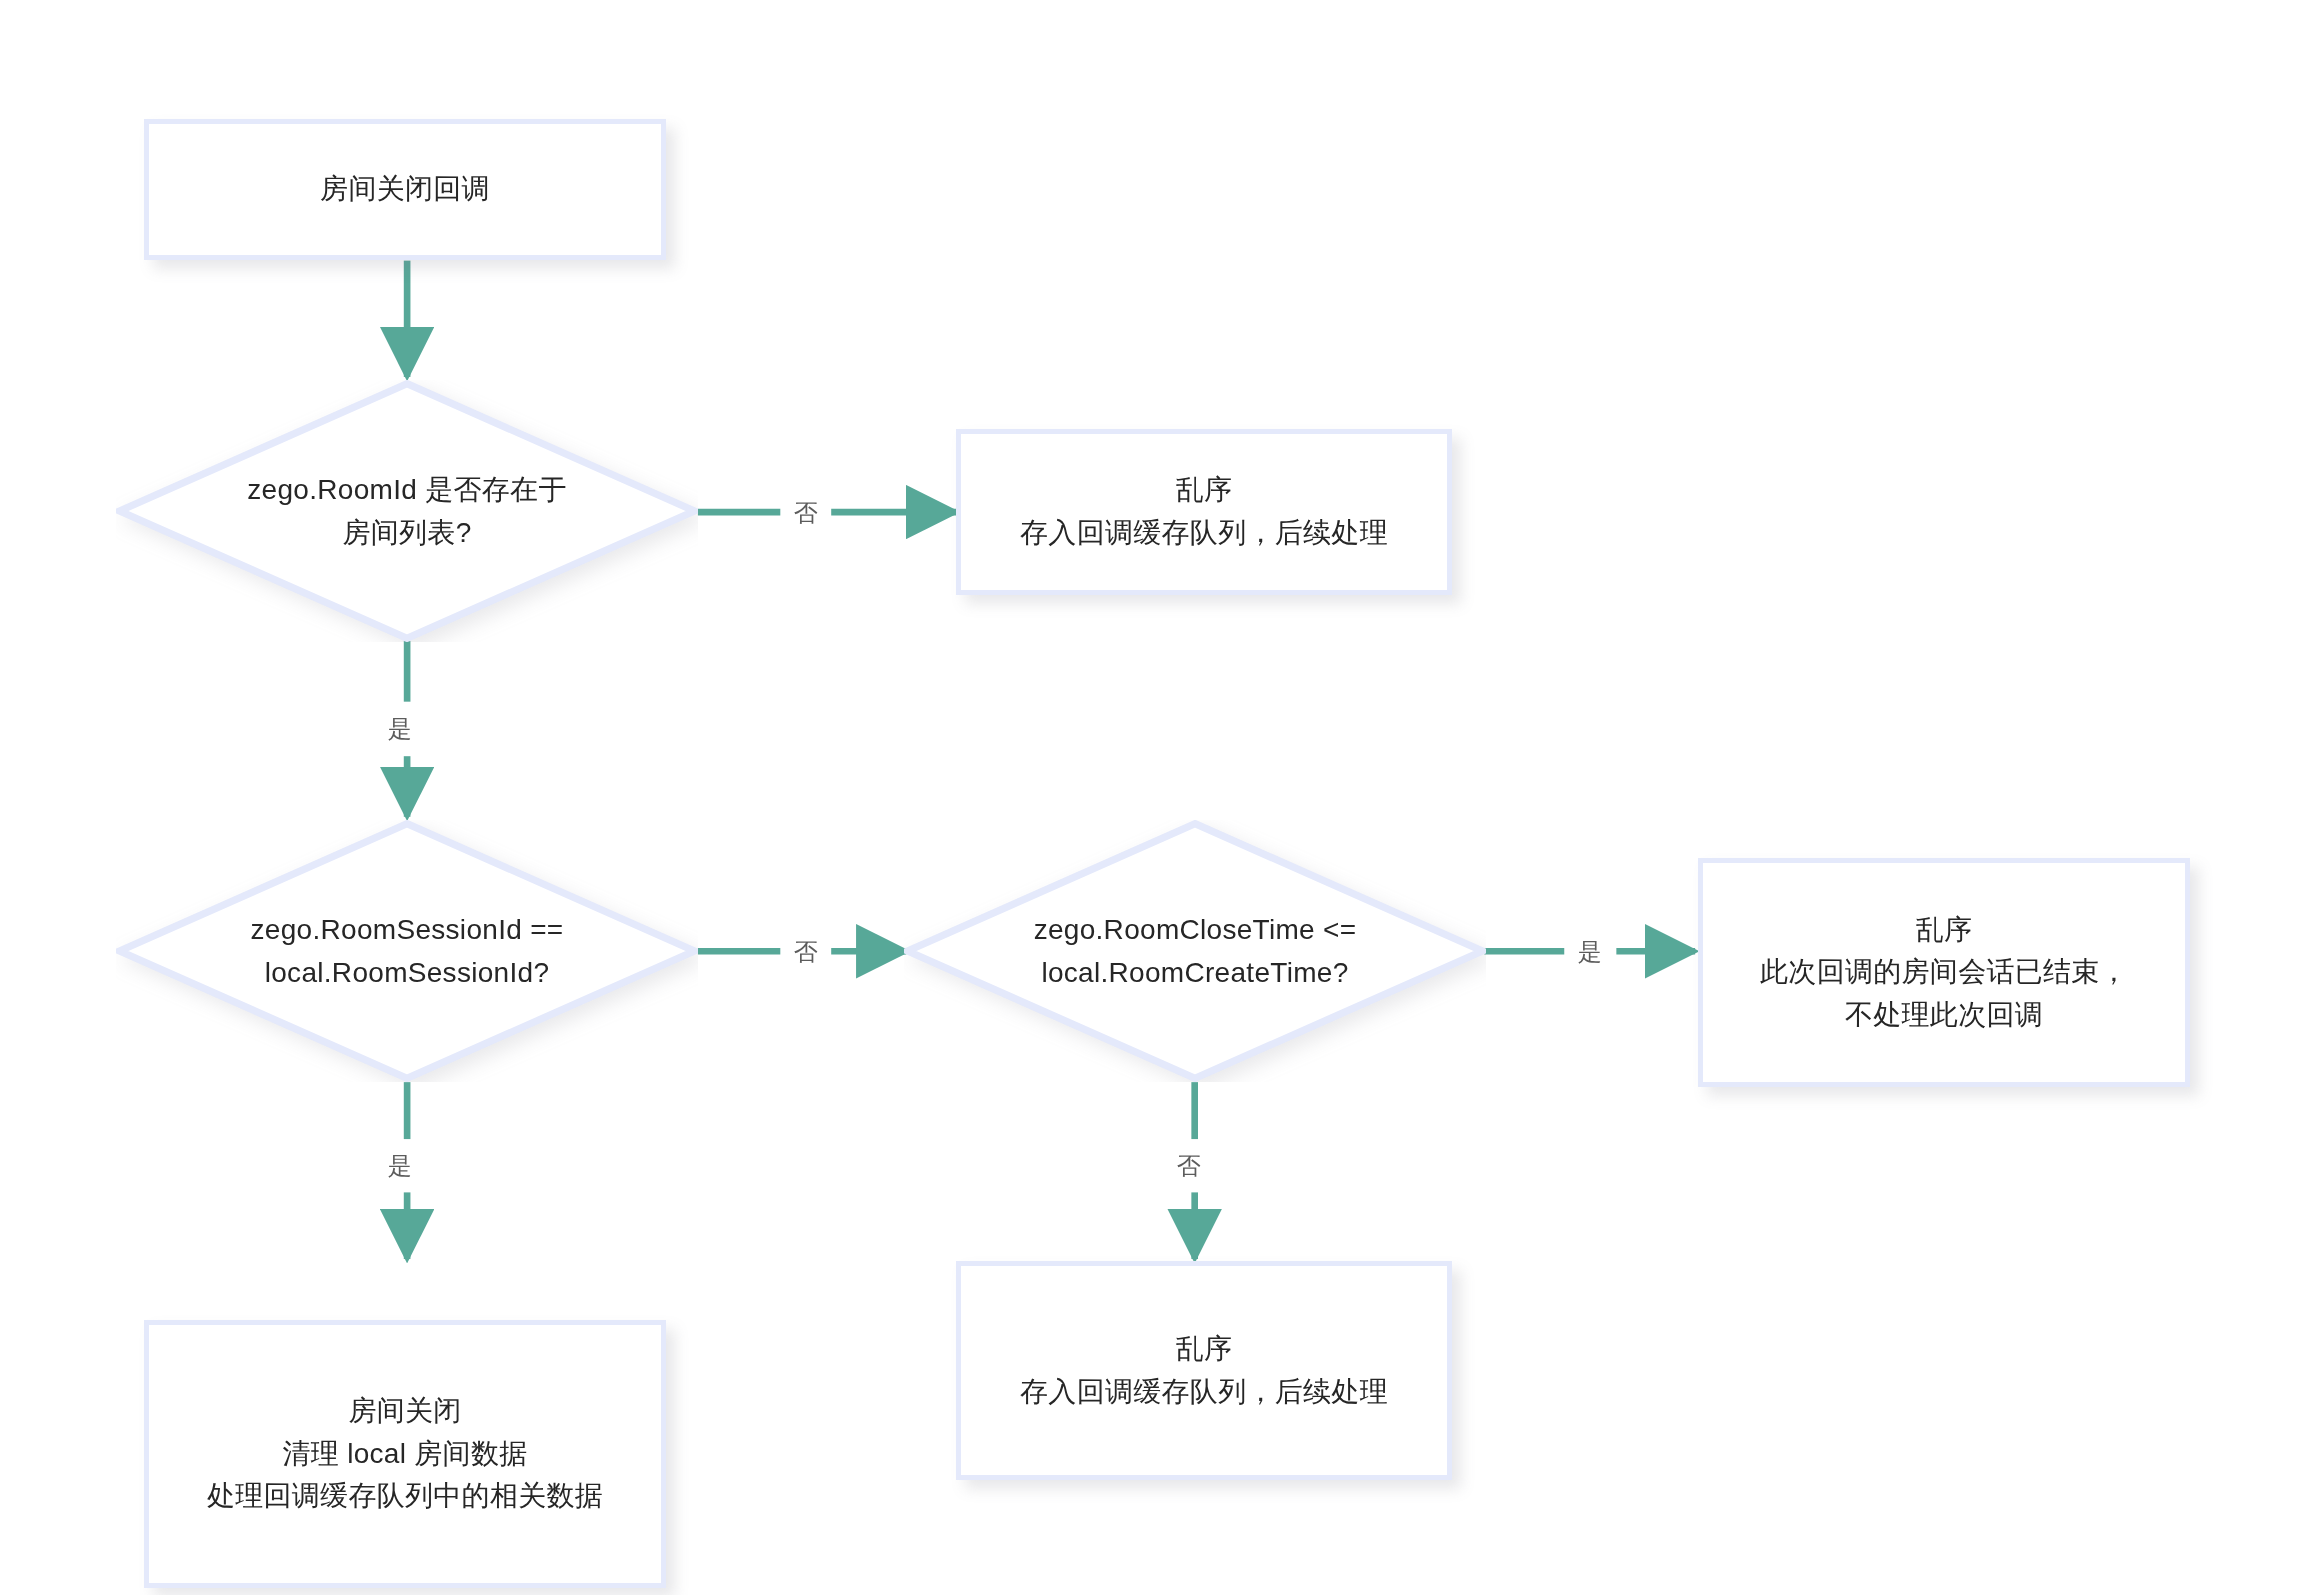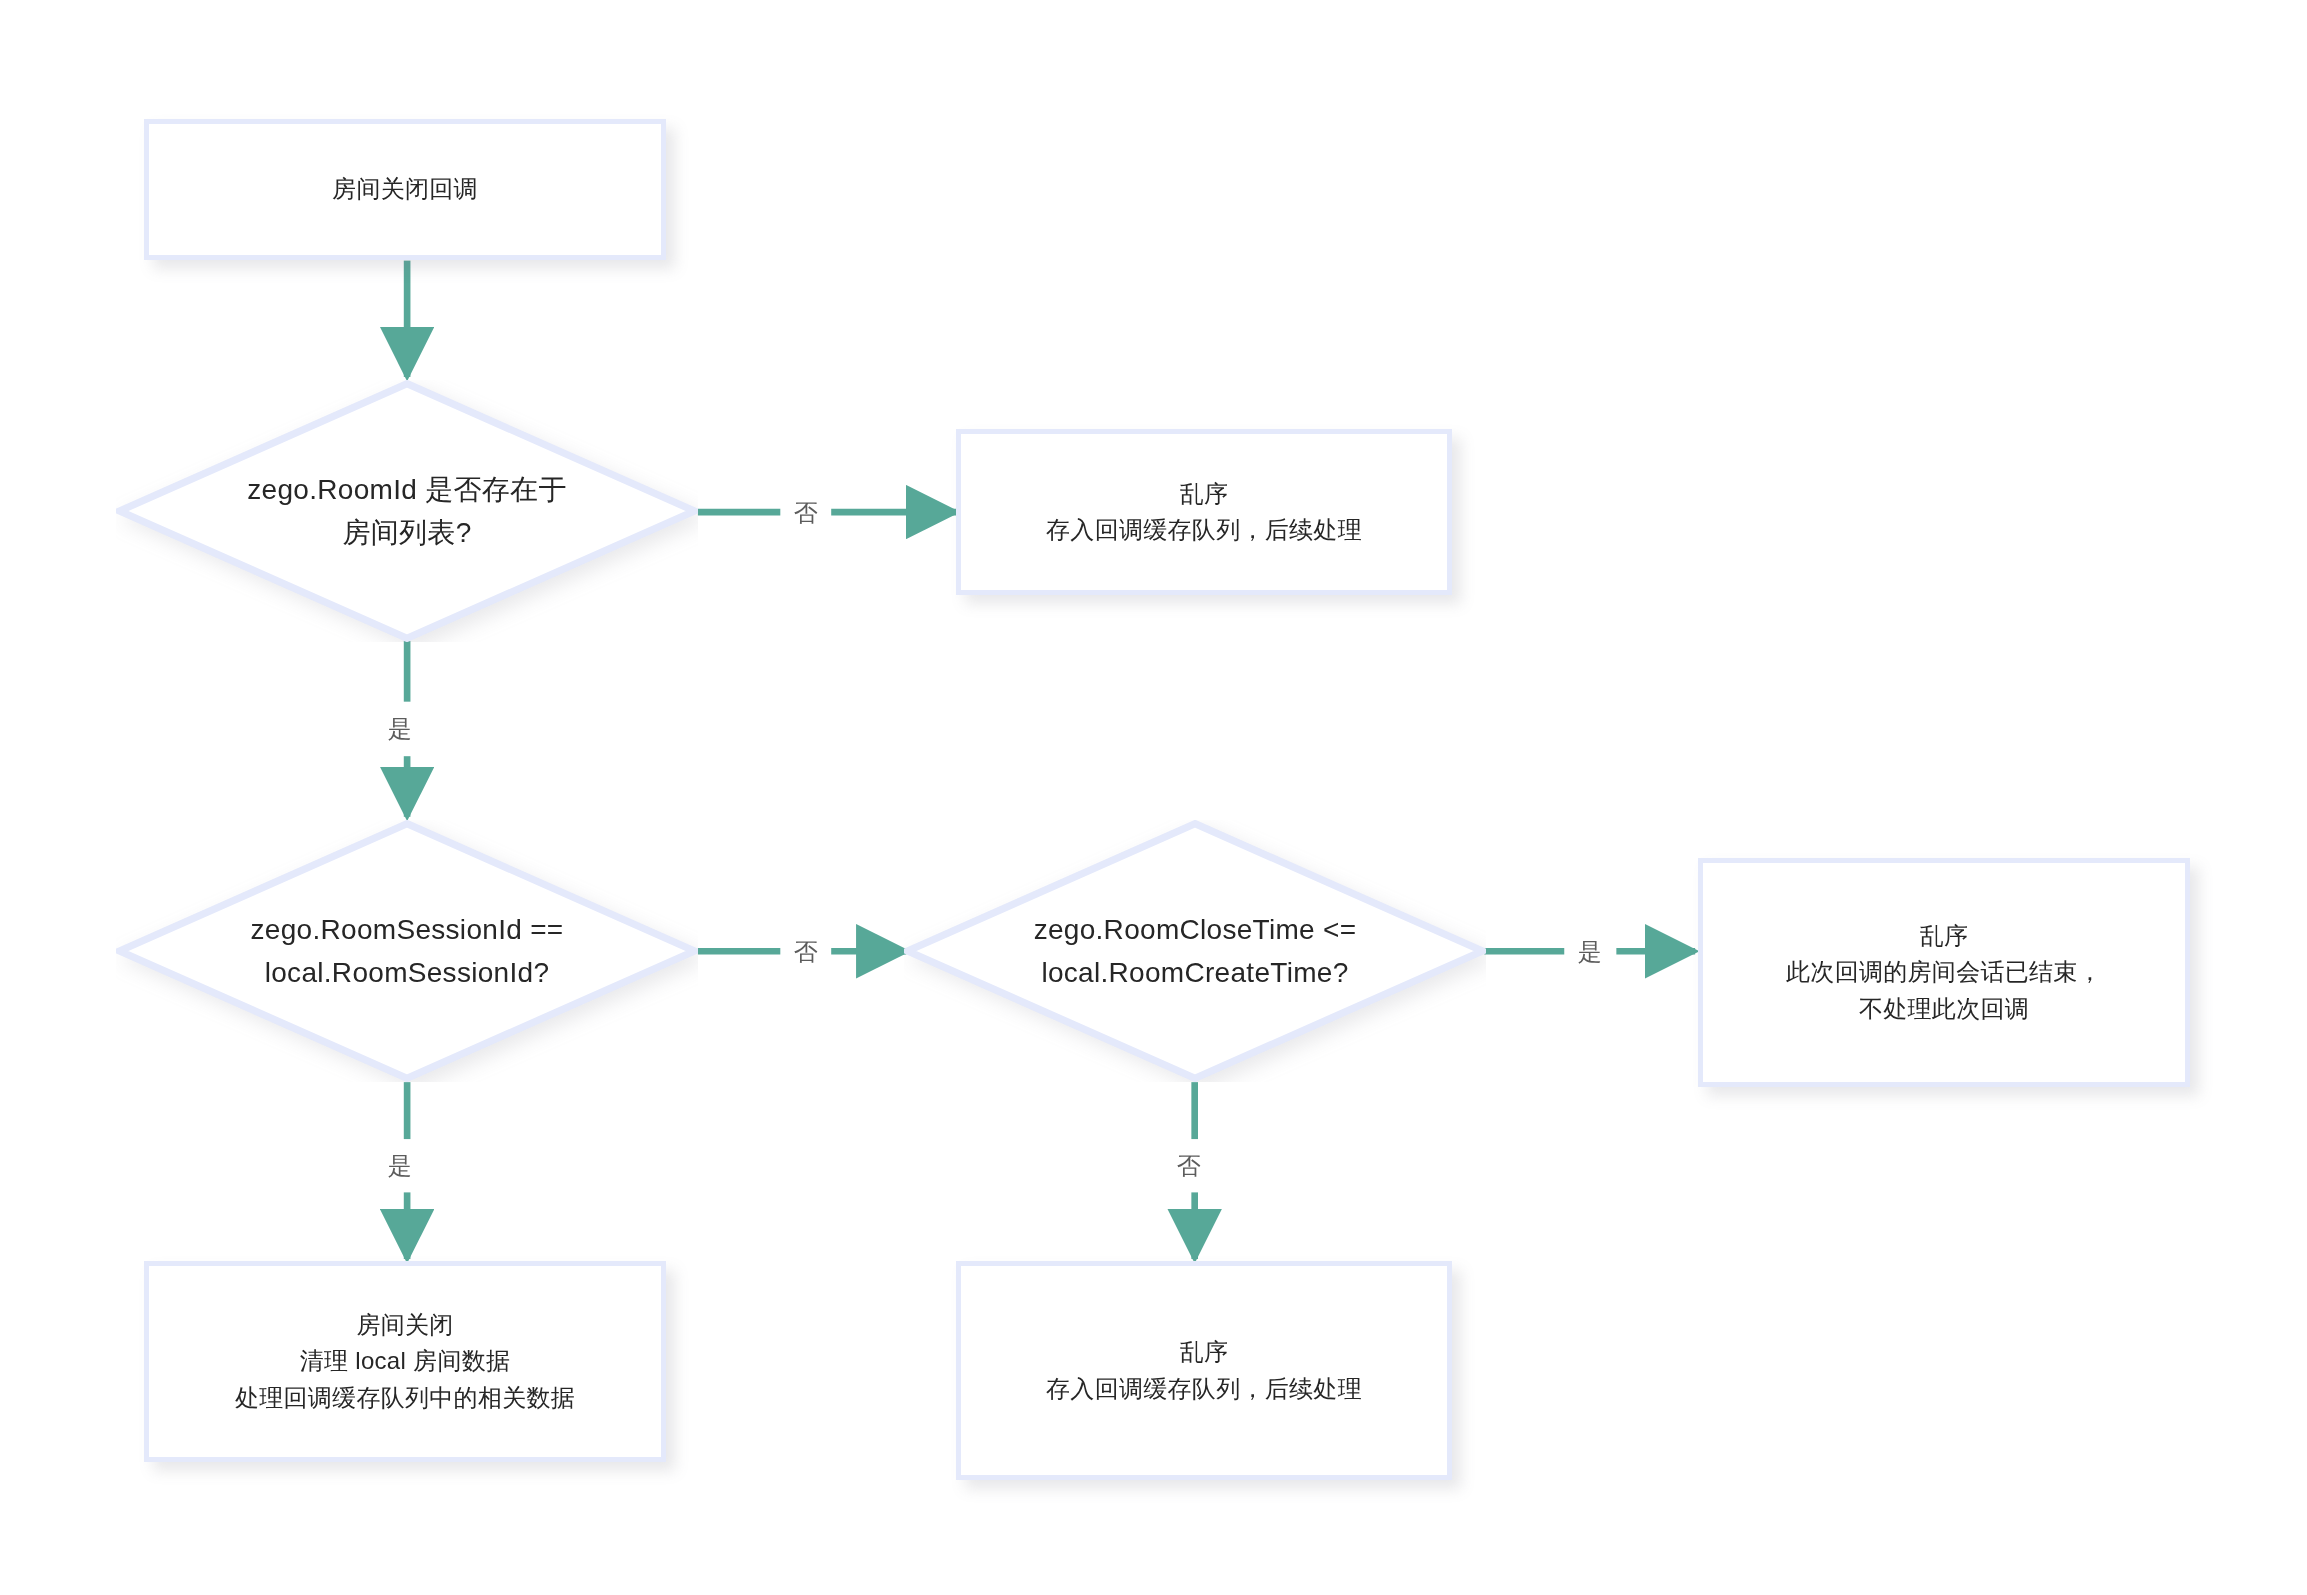--- a/index.html
+++ b/index.html
@@ -28,21 +28,21 @@
     background: #ffffff;
     border: 5.5px solid #e4e9fb;
     box-shadow: 8.5px 8.5px 13.3px rgba(120,120,130,0.17);
     display: flex;
     align-items: center;
     justify-content: center;
     text-align: center;
   }
   .node-box .node-text {
     color: #262626;
-    font-size: 24px;
+    font-size: 28px;
     line-height: 1.52;
     letter-spacing: 0.3px;
     padding: 0 12px;
     white-space: pre-line;
   }
 
   
   .node-diamond {
     position: absolute;
   }
@@ -168,21 +168,21 @@
     <div class="dia-text">zego.RoomSessionId ==
 local.RoomSessionId?</div>
   </div>
 
   <div class="node-box" style="left:1698px; top:858px; width:492px; height:229px;">
     <div class="node-text">乱序
 此次回调的房间会话已结束，
 不处理此次回调</div>
   </div>
 
-  <div class="node-box" style="left:144px; top:1261px; width:522px; height:201px;">
+  <div class="node-box" style="left:144px; top:1320px; width:522px; height:268px;">
     <div class="node-text">房间关闭
 清理 local 房间数据
 处理回调缓存队列中的相关数据</div>
   </div>
 
   <div class="node-box" style="left:956px; top:1261px; width:496px; height:219px;">
     <div class="node-text">乱序
 存入回调缓存队列，后续处理</div>
   </div>
 

